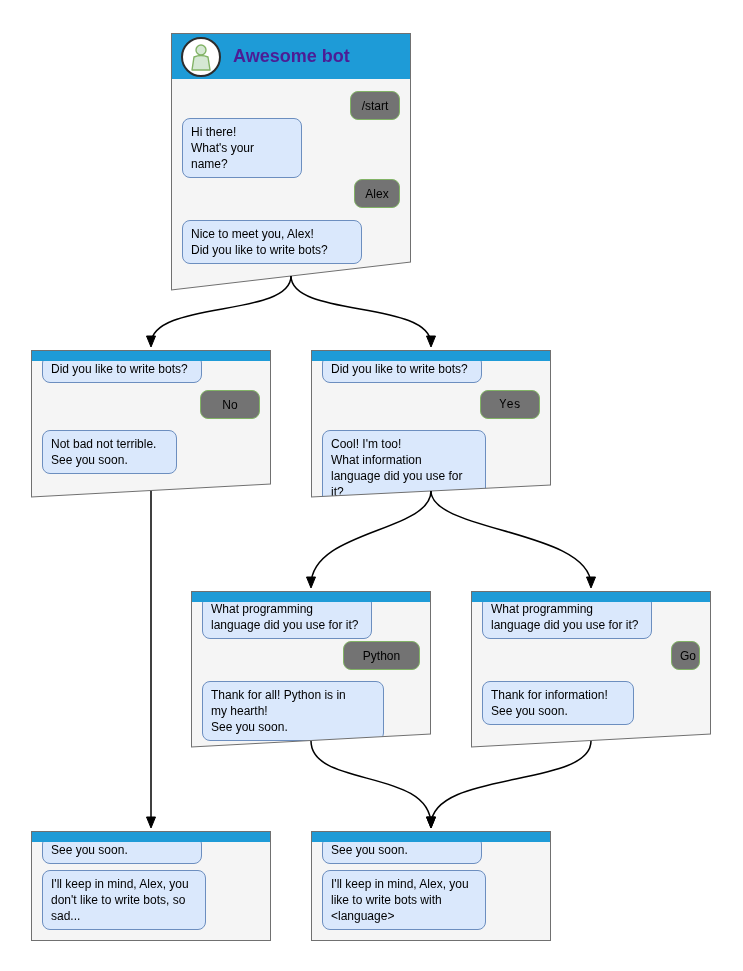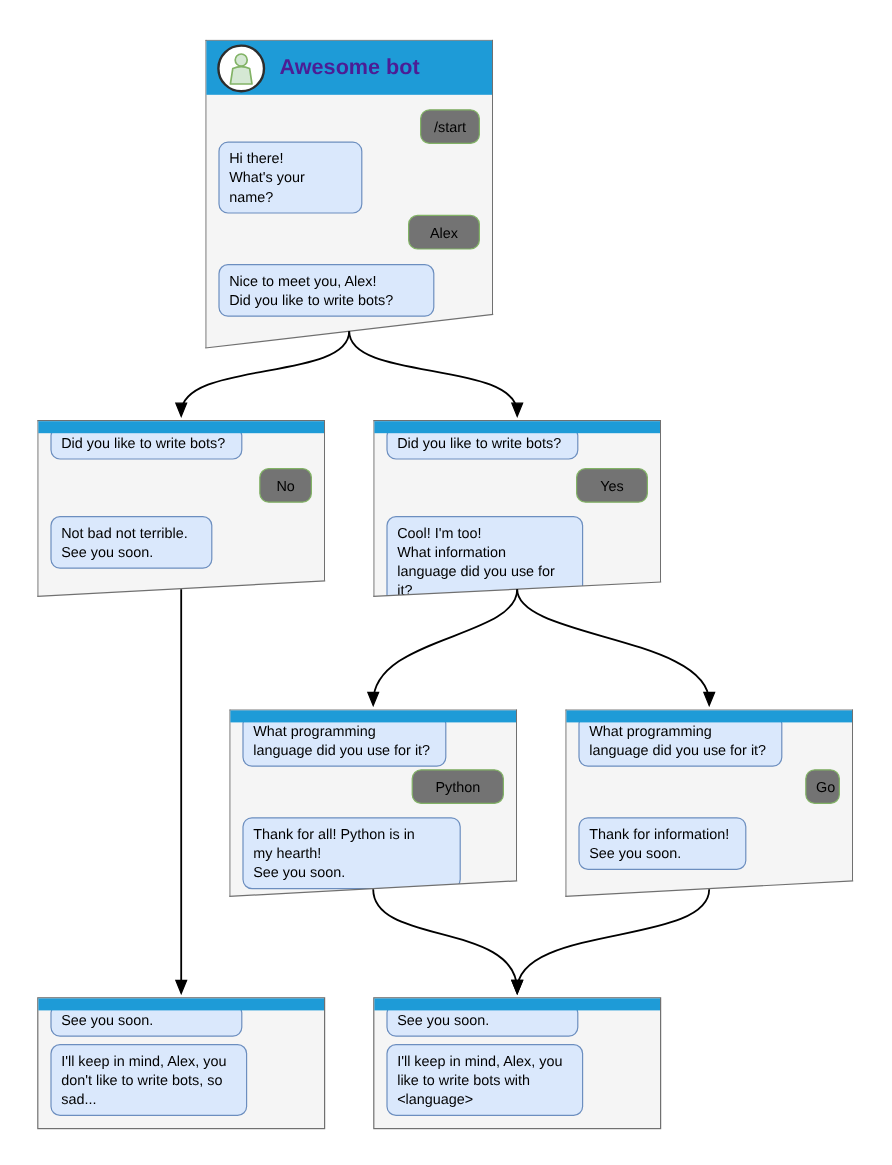--- a/index.html
+++ b/index.html
@@ -47,39 +47,39 @@
         <svg width="26" height="28" viewBox="0 0 26 28">
           <circle cx="13" cy="7" r="5" fill="#d5e8d4" stroke="#82b366" stroke-width="1.4"></circle>
           <path d="M4,27 L6,14 Q13,11 20,14 L22,27 Z" fill="#d5e8d4" stroke="#82b366" stroke-width="1.4" stroke-linejoin="round"></path>
         </svg>
       </div>
       <div class="wtitle">Awesome bot</div>
     </div>
     <div class="msg user" style="right:10px;top:57px;width:50px;">/start</div>
     <div class="msg bot" style="left:10px;top:84px;width:120px;">Hi there!
 What's your name?</div>
-    <div class="msg user" style="right:10px;top:145px;width:60px;">Alex</div>
+    <div class="msg user" style="right:10px;top:145px;width:46px;">Alex</div>
     <div class="msg bot" style="left:10px;top:186px;width:180px;">Nice to meet you, Alex!
 Did you like to write bots?</div>
   </div>
 
   <div class="window torn" style="left:31px;top:350px;width:240px;height:147px;
               clip-path:polygon(0 0,100% 0,100% 134px,0 147px);">
     <div class="titlebar"></div>
     <div class="msg bot" style="left:10px;top:4px;width:160px;">Did you like to write bots?</div>
-    <div class="msg user" style="right:10px;top:39px;width:44px;">No</div>
+    <div class="msg user" style="right:10px;top:39px;width:60px;">No</div>
     <div class="msg bot" style="left:10px;top:79px;width:135px;">Not bad not terrible.
 See you soon.</div>
   </div>
 
   <div class="window torn" style="left:311px;top:350px;width:240px;height:147px;
               clip-path:polygon(0 0,100% 0,100% 135px,0 147px);">
     <div class="titlebar"></div>
     <div class="msg bot" style="left:10px;top:4px;width:160px;">Did you like to write bots?</div>
-    <div class="msg user" style="right:10px;top:39px;width:60px;">Yes</div>
+    <div class="msg user" style="right:10px;top:39px;width:60px;font-family:Liberation Mono, monospace;">Yes</div>
     <div class="msg bot" style="left:10px;top:79px;width:164px;">Cool! I'm too!
 What information
 language did you use for it?</div>
   </div>
 
   <div class="window torn" style="left:191px;top:591px;width:240px;height:156px;
               clip-path:polygon(0 0,100% 0,100% 143px,0 156px);">
     <div class="titlebar"></div>
     <div class="msg bot" style="left:10px;top:3px;width:170px;">What programming
 language did you use for it?</div>
@@ -88,21 +88,21 @@
 my hearth!
 See you soon.</div>
   </div>
 
   <div class="window torn" style="left:471px;top:591px;width:240px;height:156px;
               clip-path:polygon(0 0,100% 0,100% 143px,0 156px);">
     <div class="titlebar"></div>
     <div class="msg bot" style="left:10px;top:3px;width:170px;">What programming
 language did you use for it?</div>
     <div class="msg user" style="right:10px;top:49px;width:29px;">Go</div>
-    <div class="msg bot" style="left:10px;top:89px;width:140px;">Thank for information!
+    <div class="msg bot" style="left:10px;top:89px;width:152px;">Thank for information!
 See you soon.</div>
   </div>
 
   <div class="window" style="left:31px;top:831px;width:240px;height:110px;">
     <div class="titlebar"></div>
     <div class="msg bot" style="left:10px;top:4px;width:160px;">See you soon.</div>
     <div class="msg bot" style="left:10px;top:38px;width:164px;">I'll keep in mind, Alex, you
 don't like to write bots, so
 sad...</div>
   </div>

